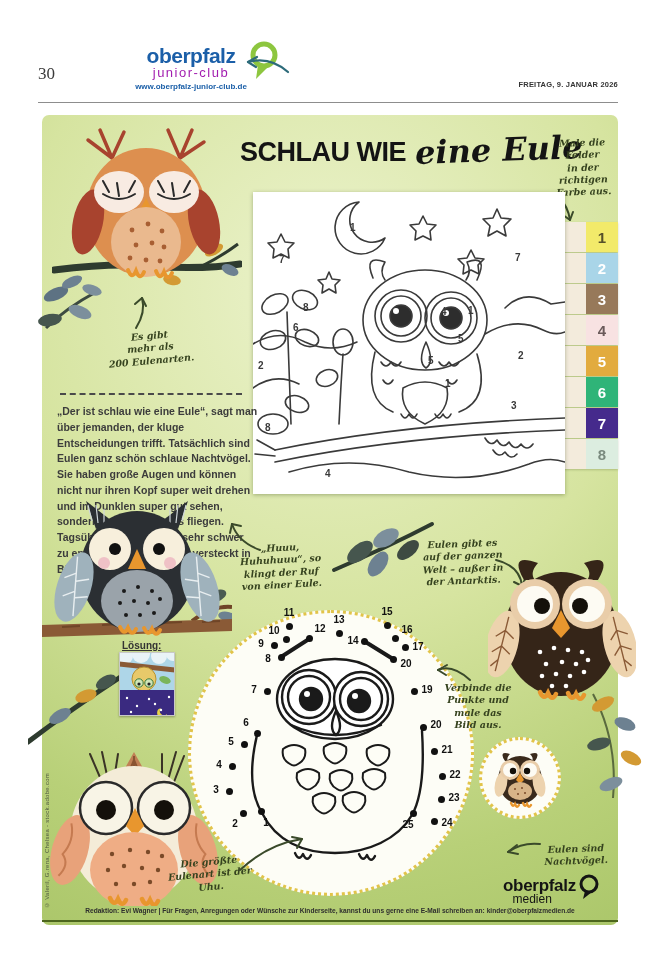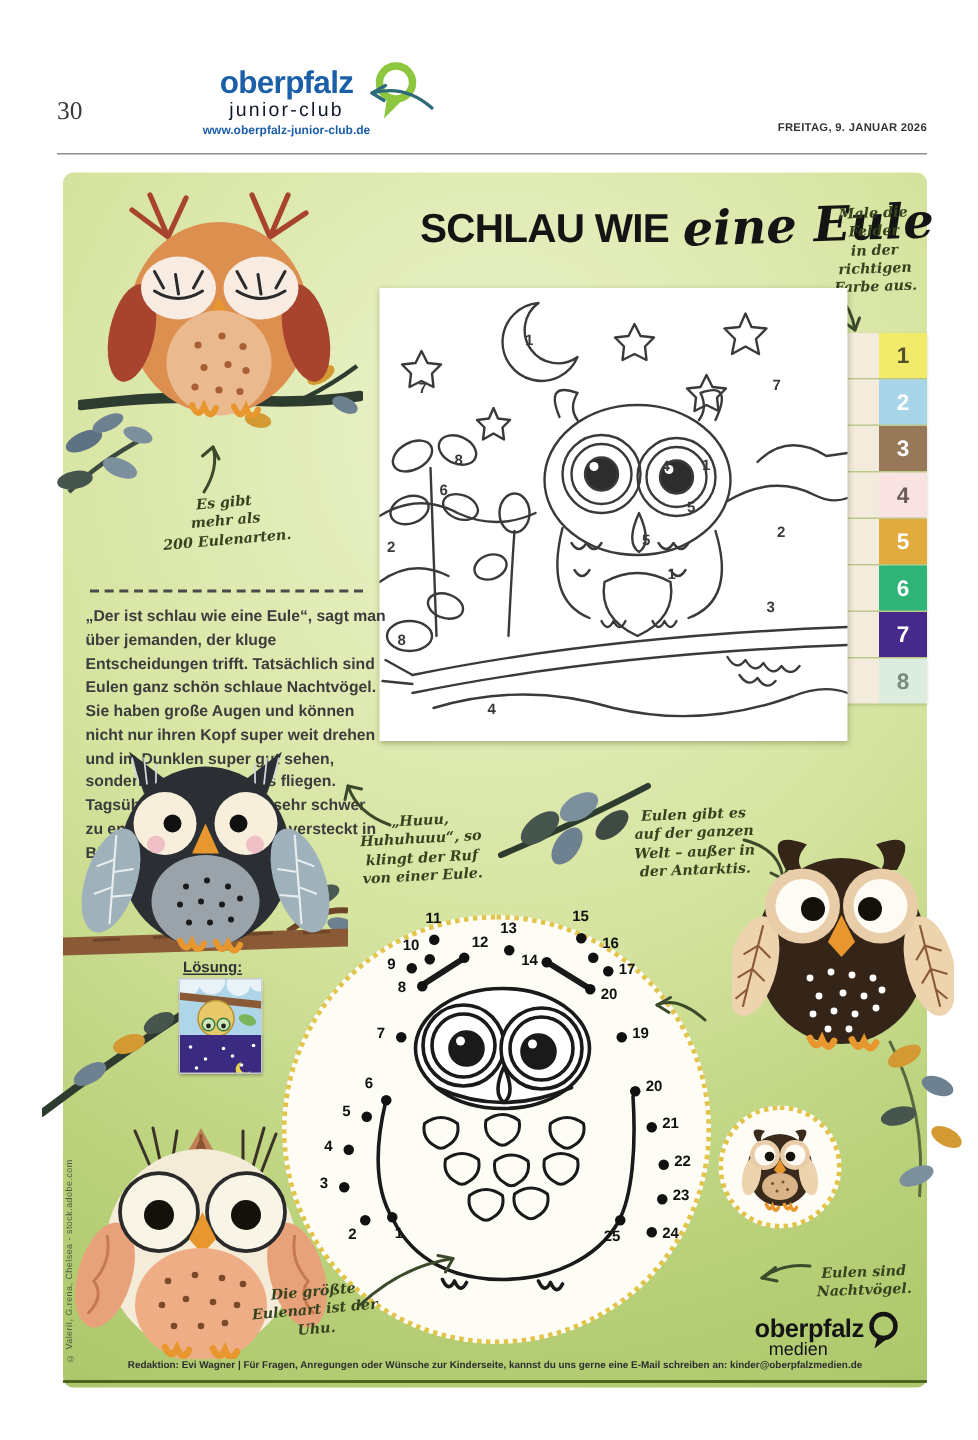--- a/index.html
+++ b/index.html
@@ -2,33 +2,33 @@
 <html><head>
 <meta charset="utf-8">
 <style>
   html,body{margin:0;padding:0;background:#e8e8e8;}
   .page{position:relative;width:652px;height:960px;background:#fff;overflow:hidden;
         font-family:"Liberation Sans",sans-serif;margin:0 auto;}
   
   .page-number{position:absolute;left:38px;top:64px;font:400 17px "Liberation Serif",serif;color:#3a3a3a;}
   .logo{position:absolute;left:130px;top:45px;width:122px;text-align:center;color:#1b5fa8;}
   .logo-l1{font-weight:800;font-size:21px;letter-spacing:-.5px;line-height:1;}
-  .logo-l2{font-weight:400;font-size:13px;letter-spacing:1.5px;line-height:1.1;color:#0f172a;}
+  .logo-l2{font-weight:400;font-size:13px;letter-spacing:1.5px;line-height:1.1;color:#a21caf;}
   .logo-url{font-weight:700;font-size:8px;margin-top:2px;color:#1b5fa8;}
   .logo-balloon{position:absolute;left:248px;top:40px;}
   .arrow-svg{position:absolute;pointer-events:none;}
   .section-title{position:absolute;left:286px;top:58px;font:400 27px "Liberation Serif",serif;color:#333;}
   .date{position:absolute;right:34px;top:80px;font:700 7.5px "Liberation Sans",sans-serif;color:#333;letter-spacing:.2px;}
   .header-rule{position:absolute;left:38px;right:34px;top:102px;height:1px;background:#8d8d8d;}
   
   .panel{position:absolute;left:42px;top:115px;width:576px;height:810px;border-radius:7px;
          background:radial-gradient(120% 90% at 50% 22%, #ecf3cd 0%, #d6e4a0 45%, #b8d078 78%, #a9c568 100%);}
   .footer-rule{position:absolute;left:42px;top:920px;width:576px;height:2px;background:#4c661d;}
   
-  .main-title{position:absolute;left:240px;top:131px;width:330px;display:flex;align-items:baseline;gap:9px;white-space:nowrap;margin-left:40px;}
+  .main-title{position:absolute;left:240px;top:131px;width:330px;display:flex;align-items:baseline;gap:9px;white-space:nowrap;}
   .t-main{font:800 27px "Liberation Sans",sans-serif;color:#141414;letter-spacing:-.5px;}
   .t-script{font:italic 600 32px "DejaVu Serif",serif;color:#141414;transform:rotate(-2deg);}
   
   .hand{position:absolute;font:italic 700 9.5px "DejaVu Serif",serif;color:#36431f;text-align:center;
         white-space:pre-line;line-height:1.3;}
   
   .crayon-list{position:absolute;left:546px;top:222px;display:flex;flex-direction:column;gap:1px;}
   .crayon{display:flex;align-items:center;height:30px;filter:drop-shadow(0 1px 1px rgba(60,80,20,.25));}
   .c-tip{position:relative;width:16px;height:30px;background:#f8f1e4;clip-path:polygon(0 50%,100% 0,100% 100%);}
   .c-tip i{position:absolute;left:0;top:10px;width:8px;height:10px;clip-path:polygon(0 50%,100% 0,100% 100%);}
@@ -515,20 +515,24 @@
         <span class="dnum" style="left: 256px; top: 156px;">22</span>
         <i class="dot" style="left: 246.5px; top: 182.5px;"></i>
         <span class="dnum" style="left: 255px; top: 179px;">23</span>
         <i class="dot" style="left: 239.5px; top: 204.5px;"></i>
         <span class="dnum" style="left: 248px; top: 204px;">24</span>
         <i class="dot" style="left: 218.5px; top: 196.5px;"></i>
         <span class="dnum" style="left: 209px; top: 206px;">25</span>
       </div>
   </div>
 
+  <div class="hand" style="left:438px;top:682px;width:80px">Verbinde die
+Punkte und
+male das
+Bild aus.</div>
   <svg class="arrow-svg" style="left:434px;top:662px" width="38" height="22">
     <path d="M36,18 Q18,2 4,8" stroke="#3a4a2a" stroke-width="2" fill="none" stroke-linecap="round"></path>
     <path d="M4,8 l9,-5 M4,8 l8,5" stroke="#3a4a2a" stroke-width="2" fill="none" stroke-linecap="round"></path>
   </svg>
 
   <div class="mini-circle">
     <svg width="58" height="60" viewBox="0 0 58 60">
       <path d="M14,13 Q7,2 19,6 Q15,10 17,13 Z" fill="#3a2a1c"></path>
       <path d="M44,13 Q51,2 39,6 Q43,10 41,13 Z" fill="#3a2a1c"></path>
       <ellipse cx="29" cy="32" rx="22" ry="24" fill="#3a2a1c"></ellipse>

